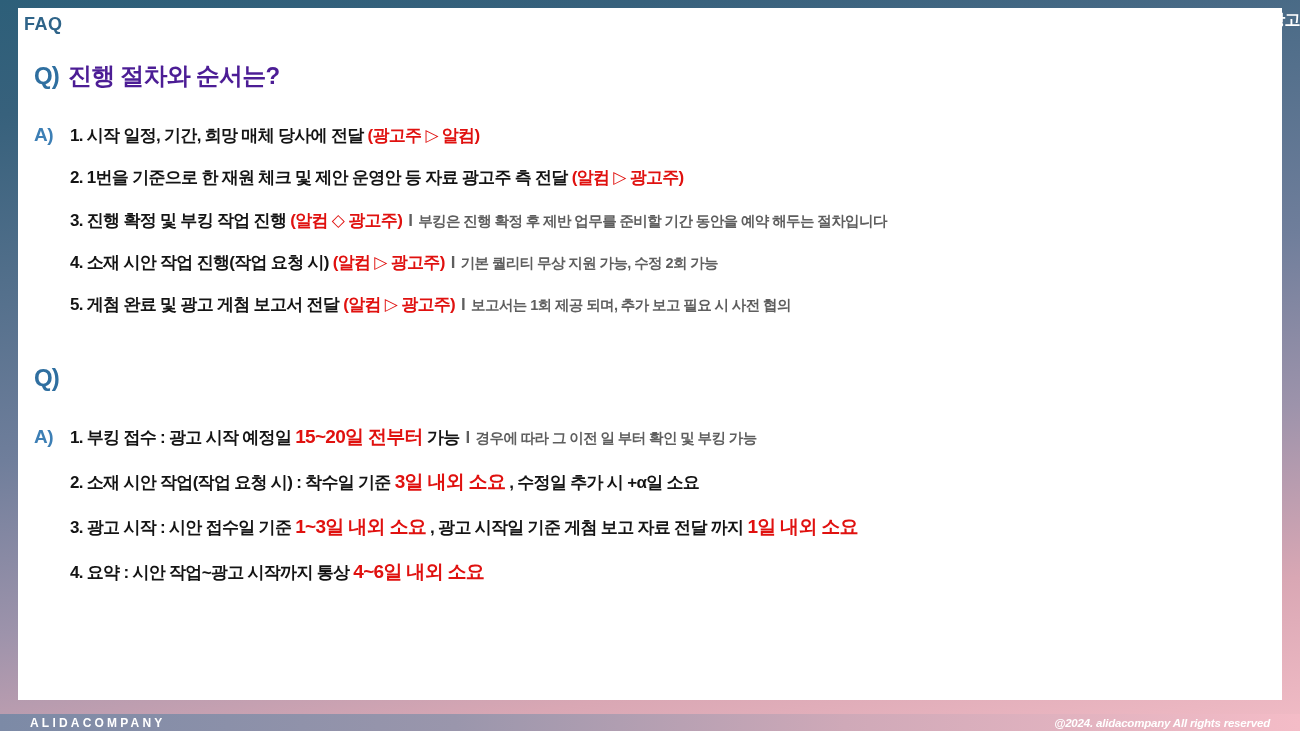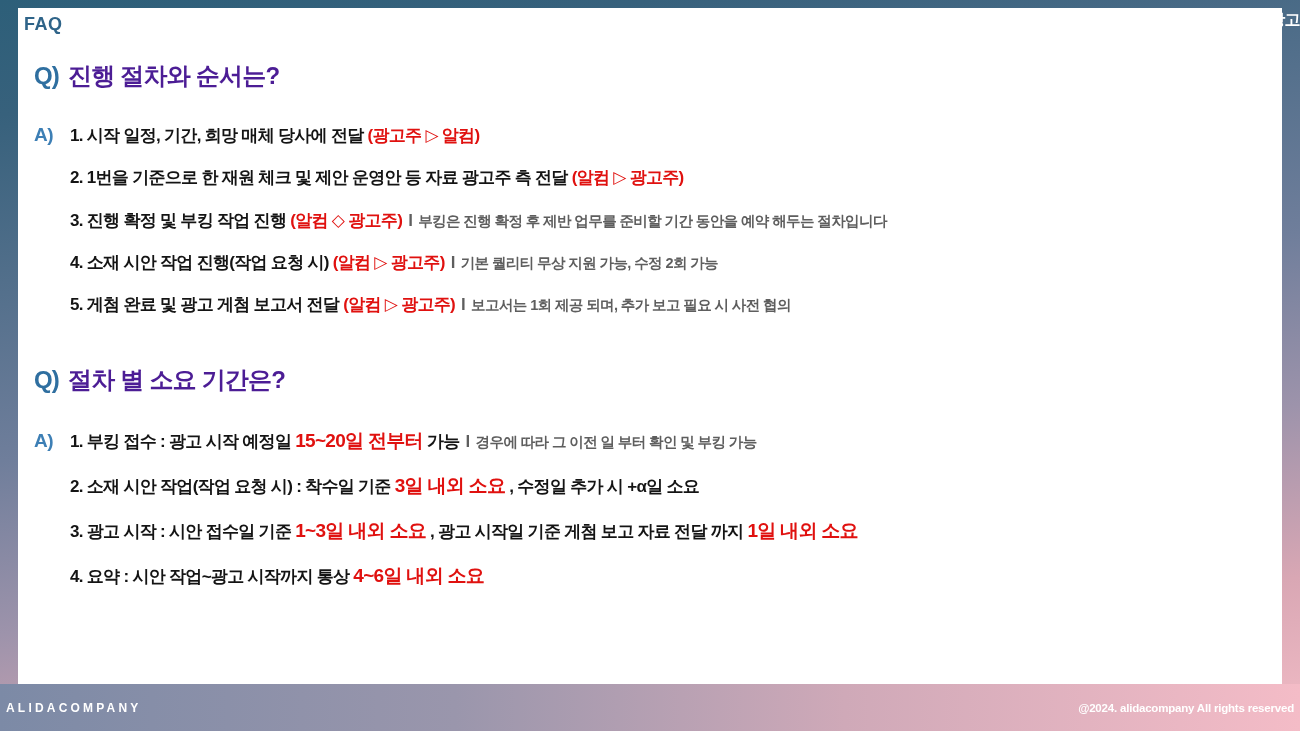--- a/index.html
+++ b/index.html
@@ -87,31 +87,31 @@
   .note {
     color:#5e5e5e; font-weight:bold; font-size:14.5px;
     letter-spacing:-0.6px;
   }
   .sep { color:#5e5e5e; font-weight:bold; padding:0 2px; }
 
   .gap-between { height:28px; }
 
   
   .footer {
-    position:absolute; left:0; right:0; bottom:0; height:47px;
+    position:absolute; left:0; right:0; bottom:0; height:17px;
     background:linear-gradient(to right,#7c8aa6 0%, #9a96ac 35%, #cfa9b8 65%, #f4bcc7 100%);
     display:flex; align-items:center; justify-content:space-between;
-    padding:0 6px;
+    padding:0 30px;
     z-index:4;
   }
   .brand {
     color:#ffffff; font-size:12px; font-weight:bold; letter-spacing:3.2px;
   }
   .copyright {
-    color:#ffffff; font-size:11.5px; font-weight:bold; letter-spacing:-0.2px;
+    color:#ffffff; font-size:11.5px; font-weight:bold; letter-spacing:-0.2px;font-style:italic;
   }
 </style>
 </head>
 <body>
 
 <div class="frame-bg"></div>
 <div class="frame-inner"></div>
 
 <div class="slide-title">FAQ</div>
 
@@ -170,21 +170,20 @@
 
       </div>
     </div>
   </div>
 
   <div class="gap-between"></div>
 
   <div class="qa-block">
     <div class="q-line">
       <span class="q-mark">Q)</span>
-      <span class="q-text">절차 별 소요 기간은?</span>
     </div>
     <div class="a-row">
       <span class="a-mark">A)</span>
       <div class="a-body">
 
         <div class="item-line">
           <span>1. 부킹 접수 : 광고 시작 예정일 </span>
           <span class="emph-red-lg">15~20일 전부터</span>
           <span> 가능</span>
           <span class="sep">l</span>

